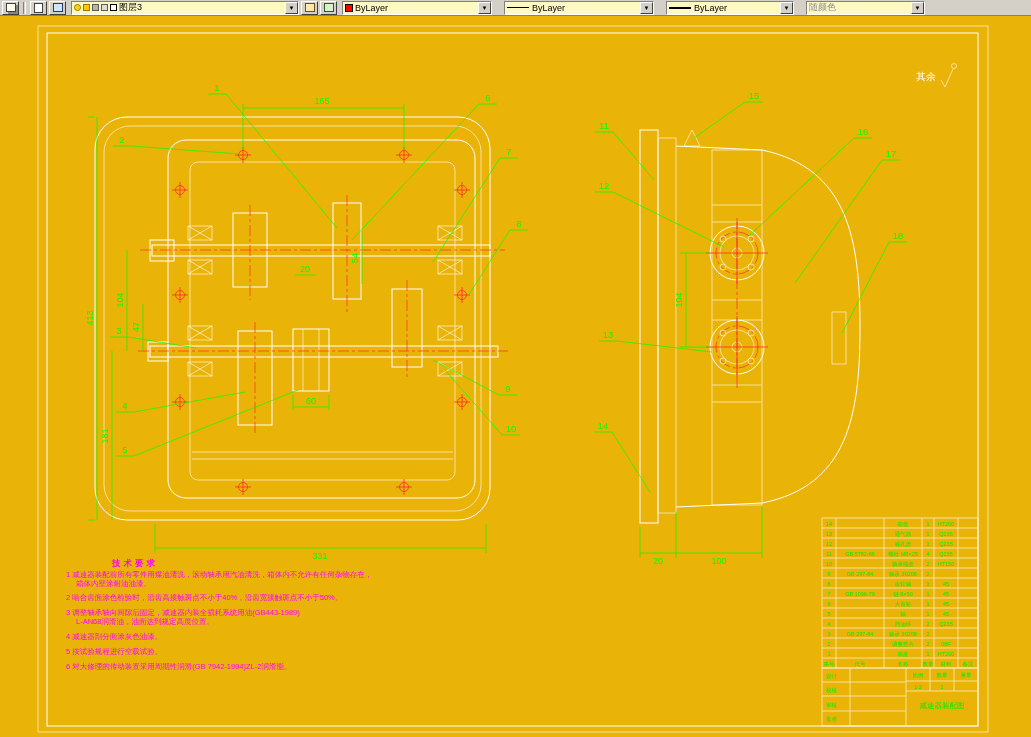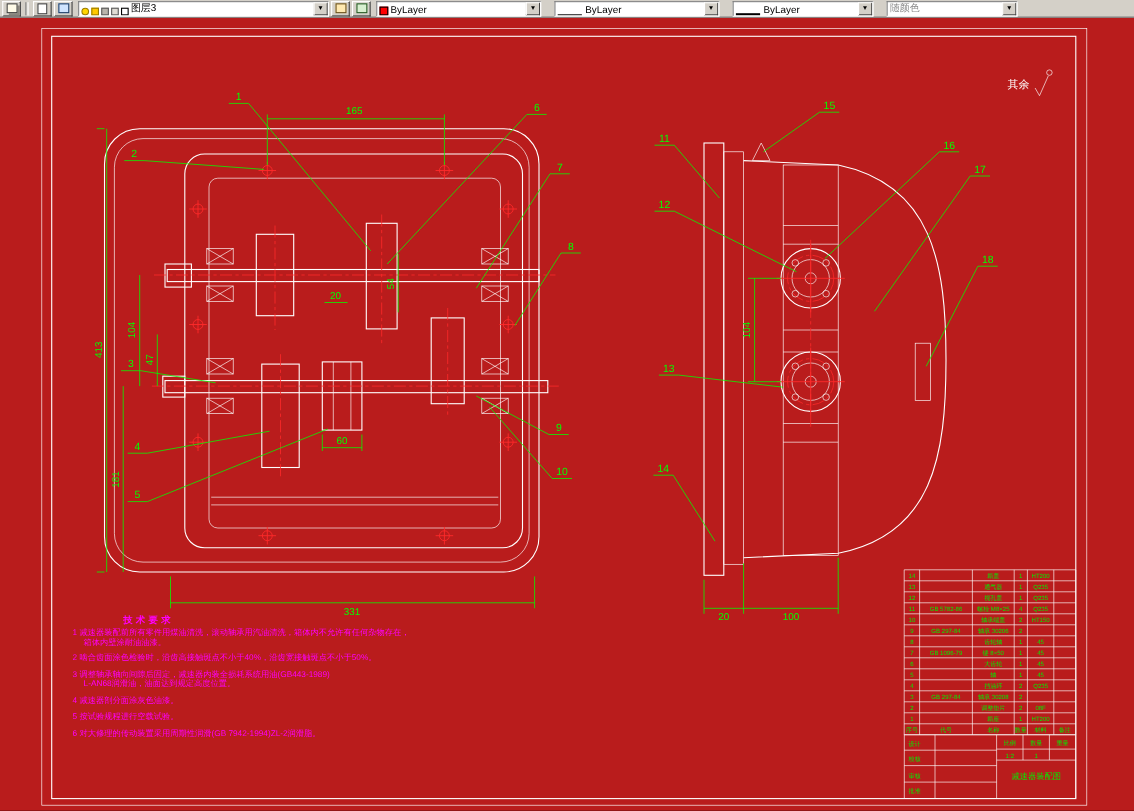--- a/index.html
+++ b/index.html
@@ -14,23 +14,23 @@
     background:#d4d0c8; border-bottom:1px solid #808080;
     display:flex; align-items:center; padding:1px 2px; gap:2px; z-index:20;
   }
   .tb-btn {
     width:17px; height:14px; background:#d4d0c8; border:1px solid;
     border-color:#ffffff #404040 #404040 #ffffff;
     display:flex; align-items:center; justify-content:center; padding:0;
   }
   .tb-sep { width:3px; height:12px; border-left:1px solid #808080; border-right:1px solid #fff; margin:0 2px; }
   .combo {
-    height:14px; background:#ffffff; border:1px solid;
+    height:14px; background:#fef9c3; border:1px solid;
     border-color:#808080 #ffffff #ffffff #808080;
-    display:flex; align-items:flex-end; font-size:9px; color:#000;
+    display:flex; align-items:center; font-size:9px; color:#000;
     padding-left:2px; margin-left:3px; overflow:hidden; white-space:nowrap;
   }
   .combo .combo-text { flex:1; overflow:hidden; }
   .combo.disabled .combo-text { color:#8a8a8a; }
   .combo-arrow {
     width:13px; height:12px; margin-left:2px; background:#d4d0c8;
     border:1px solid; border-color:#ffffff #404040 #404040 #ffffff;
     font-size:6px; display:flex; align-items:center; justify-content:center; color:#000; flex:none;
   }
   .mini { display:inline-block; width:7px; height:7px; margin-right:2px; flex:none; }
@@ -42,21 +42,21 @@
   .ic { display:inline-block; }
   .ic-layers { width:10px; height:9px; background:#fffbe8; border:1px solid #404040; box-shadow:2px 2px 0 #8a867e; }
   .ic-sheet  { width:9px;  height:10px; background:#fff; border:1px solid #404040; }
   .ic-state  { width:10px; height:9px; background:#cfe4ff; border:1px solid #20406a; }
   .ic-cur    { width:10px; height:9px; background:#ffe9b0; border:1px solid #6a5220; }
   .ic-prev   { width:10px; height:9px; background:#d8f0d0; border:1px solid #2a5a26; }
   .color-swatch { width:8px; height:8px; background:#ff0000; border:1px solid #000; margin-right:2px; flex:none; }
   .lt-sample { width:22px; border-top:1px solid #000; margin-right:3px; flex:none; }
   .lw-sample { width:22px; border-top:2px solid #000; margin-right:3px; flex:none; }
   
-  .canvas { position:absolute; top:16px; left:0; width:1031px; height:721px; background:#b91c1c; }
+  .canvas { position:absolute; top:16px; left:0; width:1031px; height:721px; background:#eab308; }
   svg { position:absolute; top:0; left:0; }
   svg text { font-family:"Liberation Sans", sans-serif; }
   .w  { stroke:#ffffff; fill:none; stroke-width:1; }
   .w2 { stroke:#ffffff; fill:none; stroke-width:0.6; }
   .r  { stroke:#ff2a2a; fill:none; stroke-width:0.8; }
   .rc { stroke:#ff2a2a; fill:none; stroke-width:0.7; stroke-dasharray:11 3 3 3; }
   .g  { stroke:#00ff00; fill:none; stroke-width:0.7; }
   .dim { fill:#00ff00; font-size:9px; }
   .callout { fill:#00ff00; font-size:9.5px; }
   .note { fill:#ff00ff; font-size:7.5px; }

